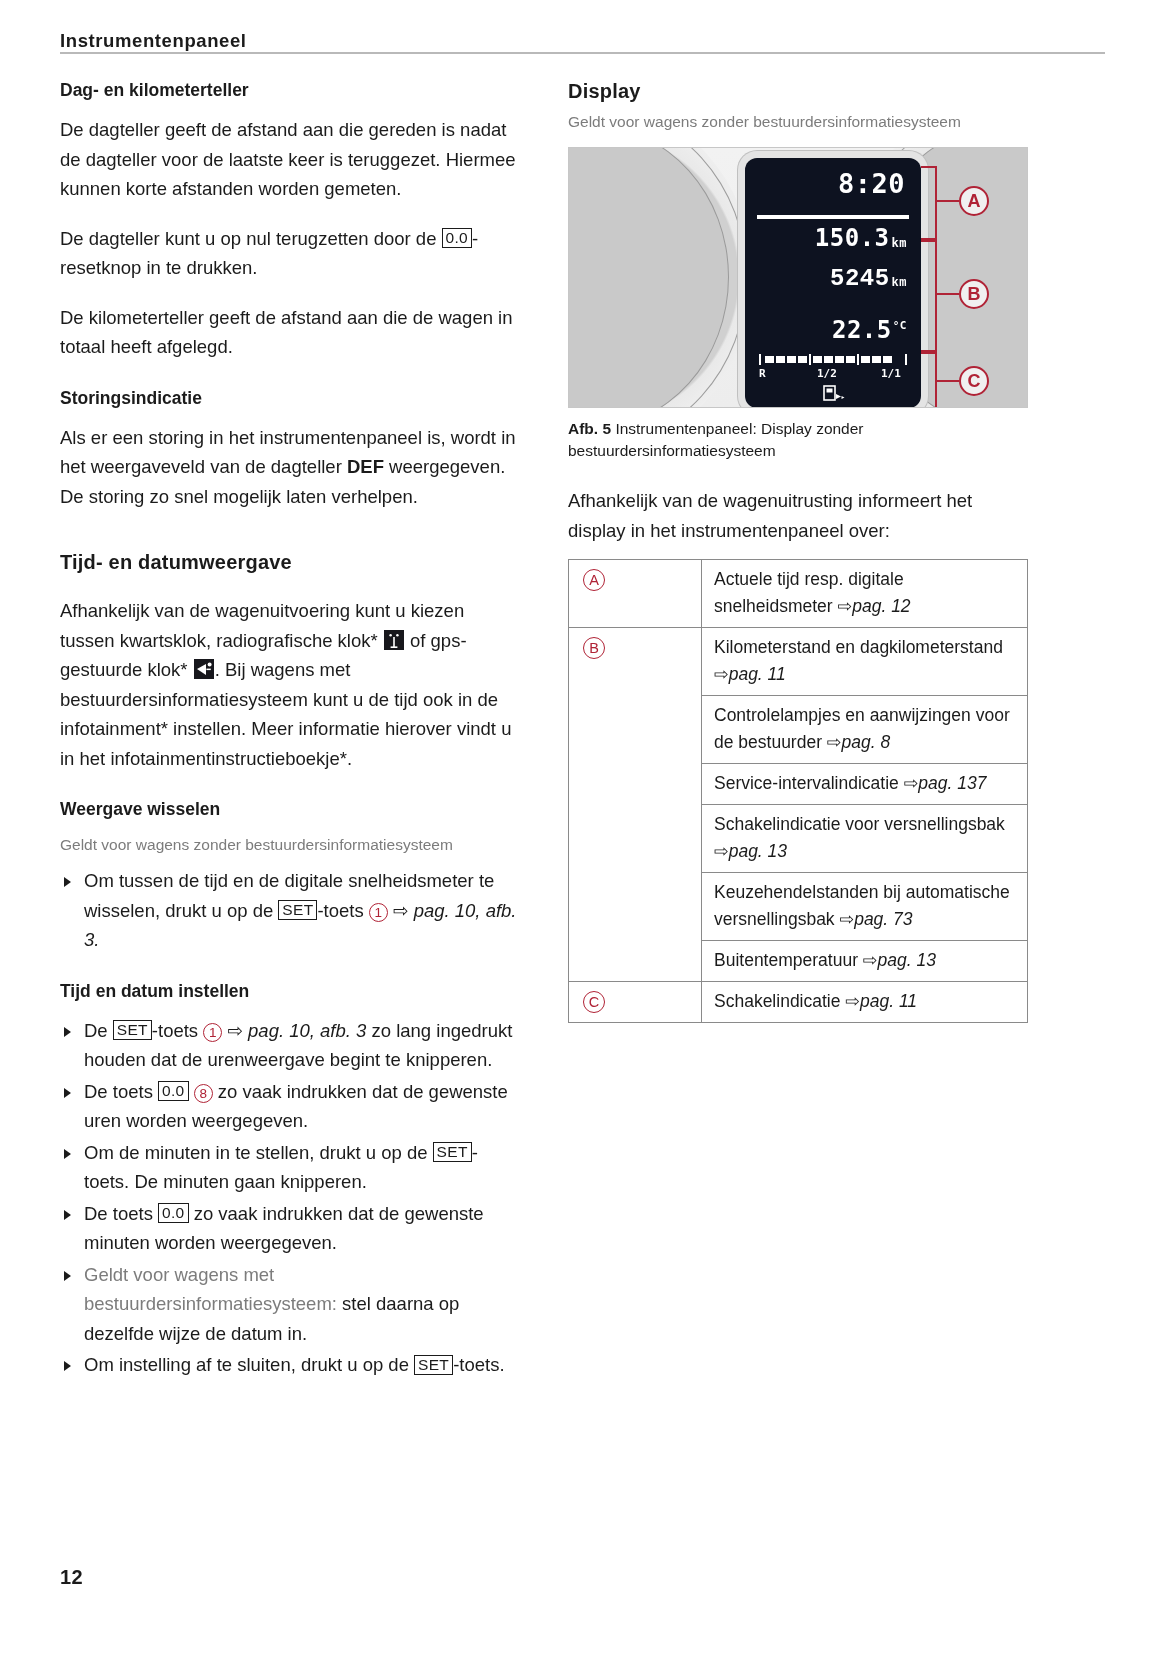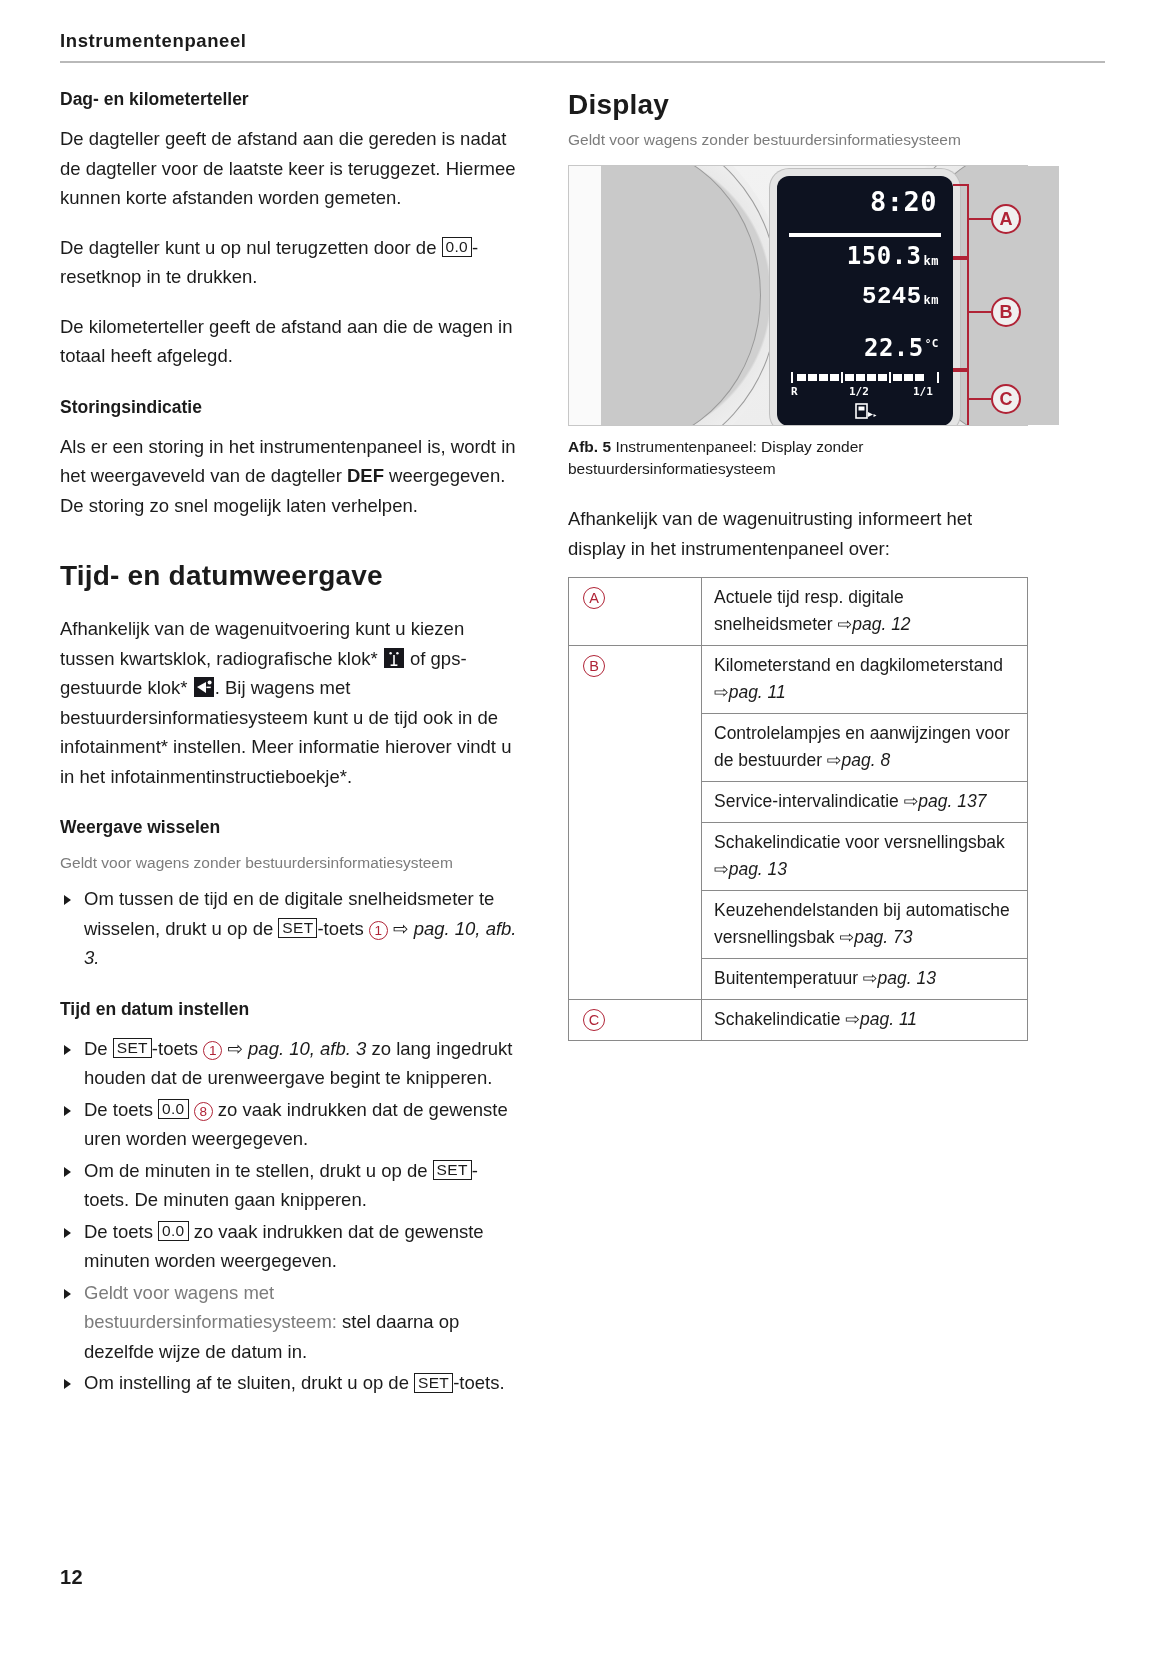--- a/index.html
+++ b/index.html
@@ -22,39 +22,38 @@
     box-sizing: border-box;
     padding: 30px 60px 0 60px;
   }
 
   
   .runhead {
     font-size: 18.5px;
     font-weight: bold;
     letter-spacing: 0.6px;
     color: #1b1b1b;
-    padding-bottom: 9px;
   }
   .runrule {
     border-bottom: 2px solid #b9b9b9;
     margin-bottom: 26px;
   }
 
   
   .cols {
     display: flex;
     gap: 46px;
     align-items: flex-start;
   }
   .col-left { width: 462px; flex: 0 0 462px; }
   .col-right { width: 462px; flex: 0 0 462px; position: relative; }
 
   
   h2.big {
-    font-size: 28px;
+    font-size: 20px;
     font-weight: bold;
     letter-spacing: 0.2px;
     margin: 40px 0 22px 0;
     line-height: 1.15;
   }
   h3.sub {
     font-size: 17.5px;
     font-weight: bold;
     margin: 26px 0 14px 0;
     line-height: 1.2;
@@ -148,21 +147,20 @@
     width: 460px;
     box-sizing: border-box;
     padding: 0;
   }
   .cluster {
     position: relative;
     width: 458px;
     height: 259px;
     overflow: hidden;
     background: linear-gradient(180deg,#f2f2f2 0%,#ededed 100%);
-    margin-left: 32px;
   }
   
   .dial {
     position: absolute;
     top: -46px;
     width: 320px;
     height: 350px;
     border-radius: 50%;
     background: radial-gradient(circle at 50% 50%, #d0d0d0 0%, #d0d0d0 61%, #e9e9e9 62%, #f2f2f2 76%, #cfcfcf 78%, #bfbfbf 82%, #d6d6d6 84%, #c9c9c9 100%);
   }

